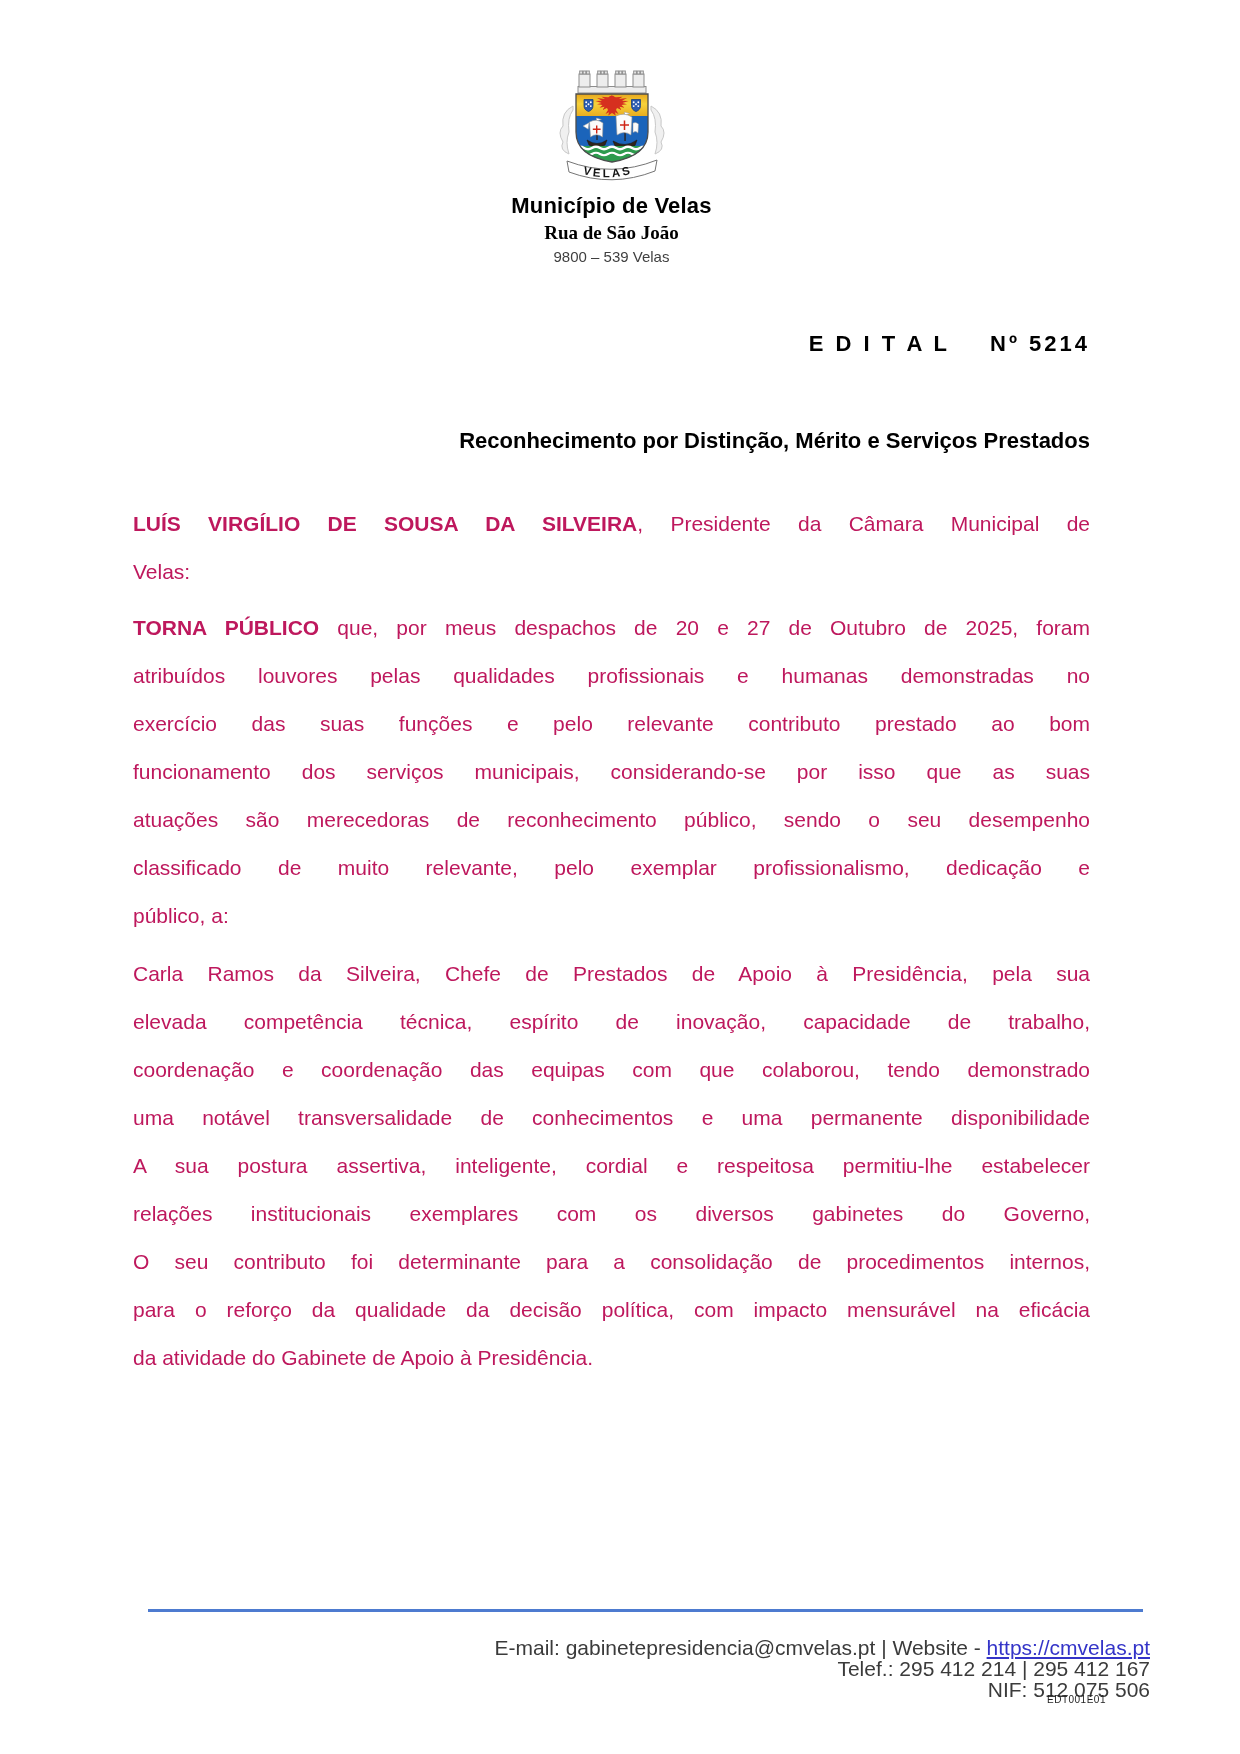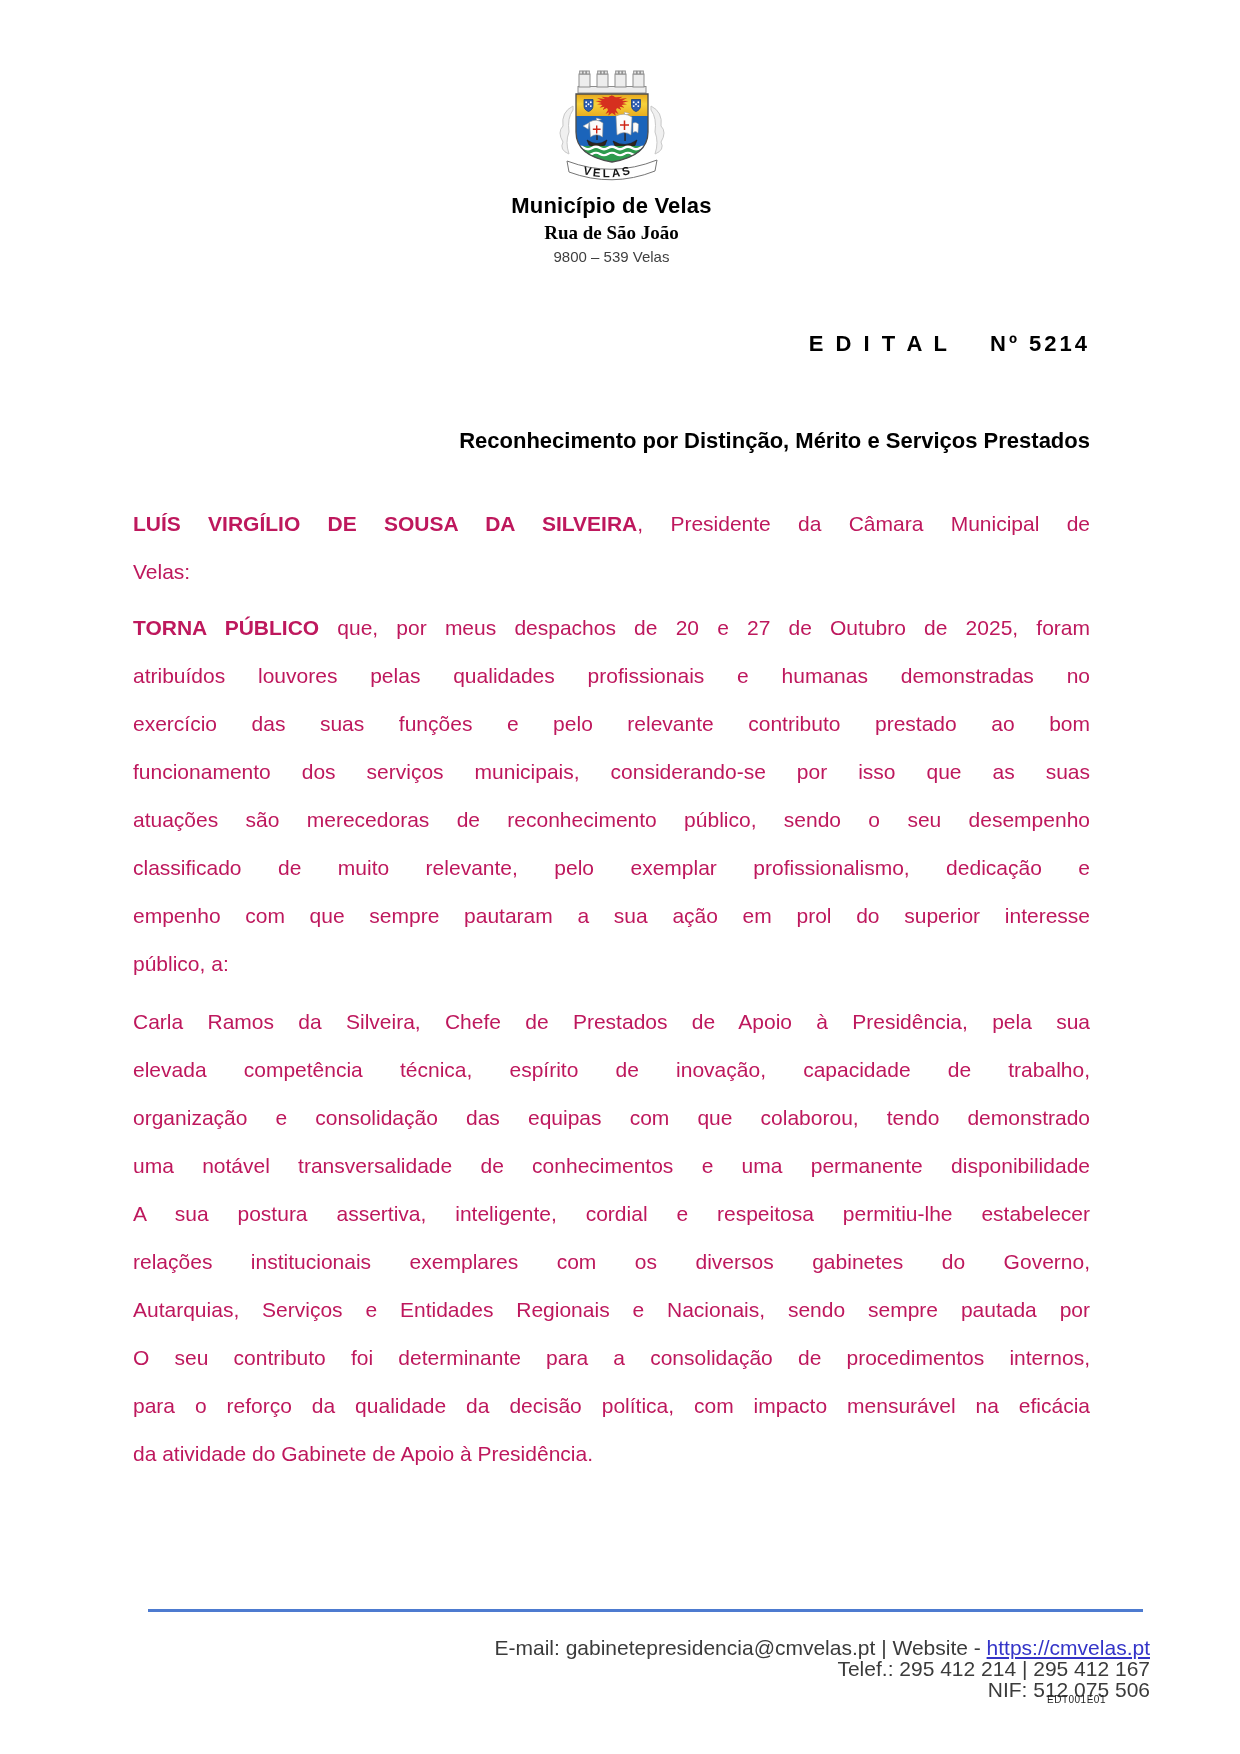--- a/index.html
+++ b/index.html
@@ -170,33 +170,31 @@
         <div class="line"><b>LUÍS VIRGÍLIO DE SOUSA DA SILVEIRA</b><span>, Presidente da Câmara Municipal de</span></div>
         <div class="line last"><span>Velas:</span></div>
       </div>
       <div class="para p2">
         <div class="line"><b>TORNA PÚBLICO</b><span> que, por meus despachos de 20 e 27 de Outubro de 2025, foram</span></div>
         <div class="line"><span>atribuídos louvores pelas qualidades profissionais e humanas demonstradas no</span></div>
         <div class="line"><span>exercício das suas funções e pelo relevante contributo prestado ao bom</span></div>
         <div class="line"><span>funcionamento dos serviços municipais, considerando-se por isso que as suas</span></div>
         <div class="line"><span>atuações são merecedoras de reconhecimento público, sendo o seu desempenho</span></div>
         <div class="line"><span>classificado de muito relevante, pelo exemplar profissionalismo, dedicação e</span></div>
-        <div class="line"><span>empenho com que sempre pautaram a sua ação em prol do superior interesse</span></div>
         <div class="line last"><span>público, a:</span></div>
       </div>
       <div class="para p3">
         <div class="line"><span>Carla Ramos da Silveira, Chefe de Prestados de Apoio à Presidência, pela sua</span></div>
         <div class="line"><span>elevada competência técnica, espírito de inovação, capacidade de trabalho,</span></div>
-        <div class="line"><span>organização e consolidação das equipas com que colaborou, tendo demonstrado</span></div>
+        <div class="line"><span>coordenação e coordenação das equipas com que colaborou, tendo demonstrado</span></div>
         <div class="line"><span>uma notável transversalidade de conhecimentos e uma permanente disponibilidade</span></div>
       </div>
       <div class="para p4">
         <div class="line"><span>A sua postura assertiva, inteligente, cordial e respeitosa permitiu-lhe estabelecer</span></div>
         <div class="line"><span>relações institucionais exemplares com os diversos gabinetes do Governo,</span></div>
-        <div class="line"><span>Autarquias, Serviços e Entidades Regionais e Nacionais, sendo sempre pautada por</span></div>
       </div>
       <div class="para p5">
         <div class="line"><span>O seu contributo foi determinante para a consolidação de procedimentos internos,</span></div>
         <div class="line"><span>para o reforço da qualidade da decisão política, com impacto mensurável na eficácia</span></div>
         <div class="line last"><span>da atividade do Gabinete de Apoio à Presidência.</span></div>
       </div>
     </div>
 
   <div class="footer-rule" style="background: rgb(77, 123, 208);"></div>
   <div class="footer">

